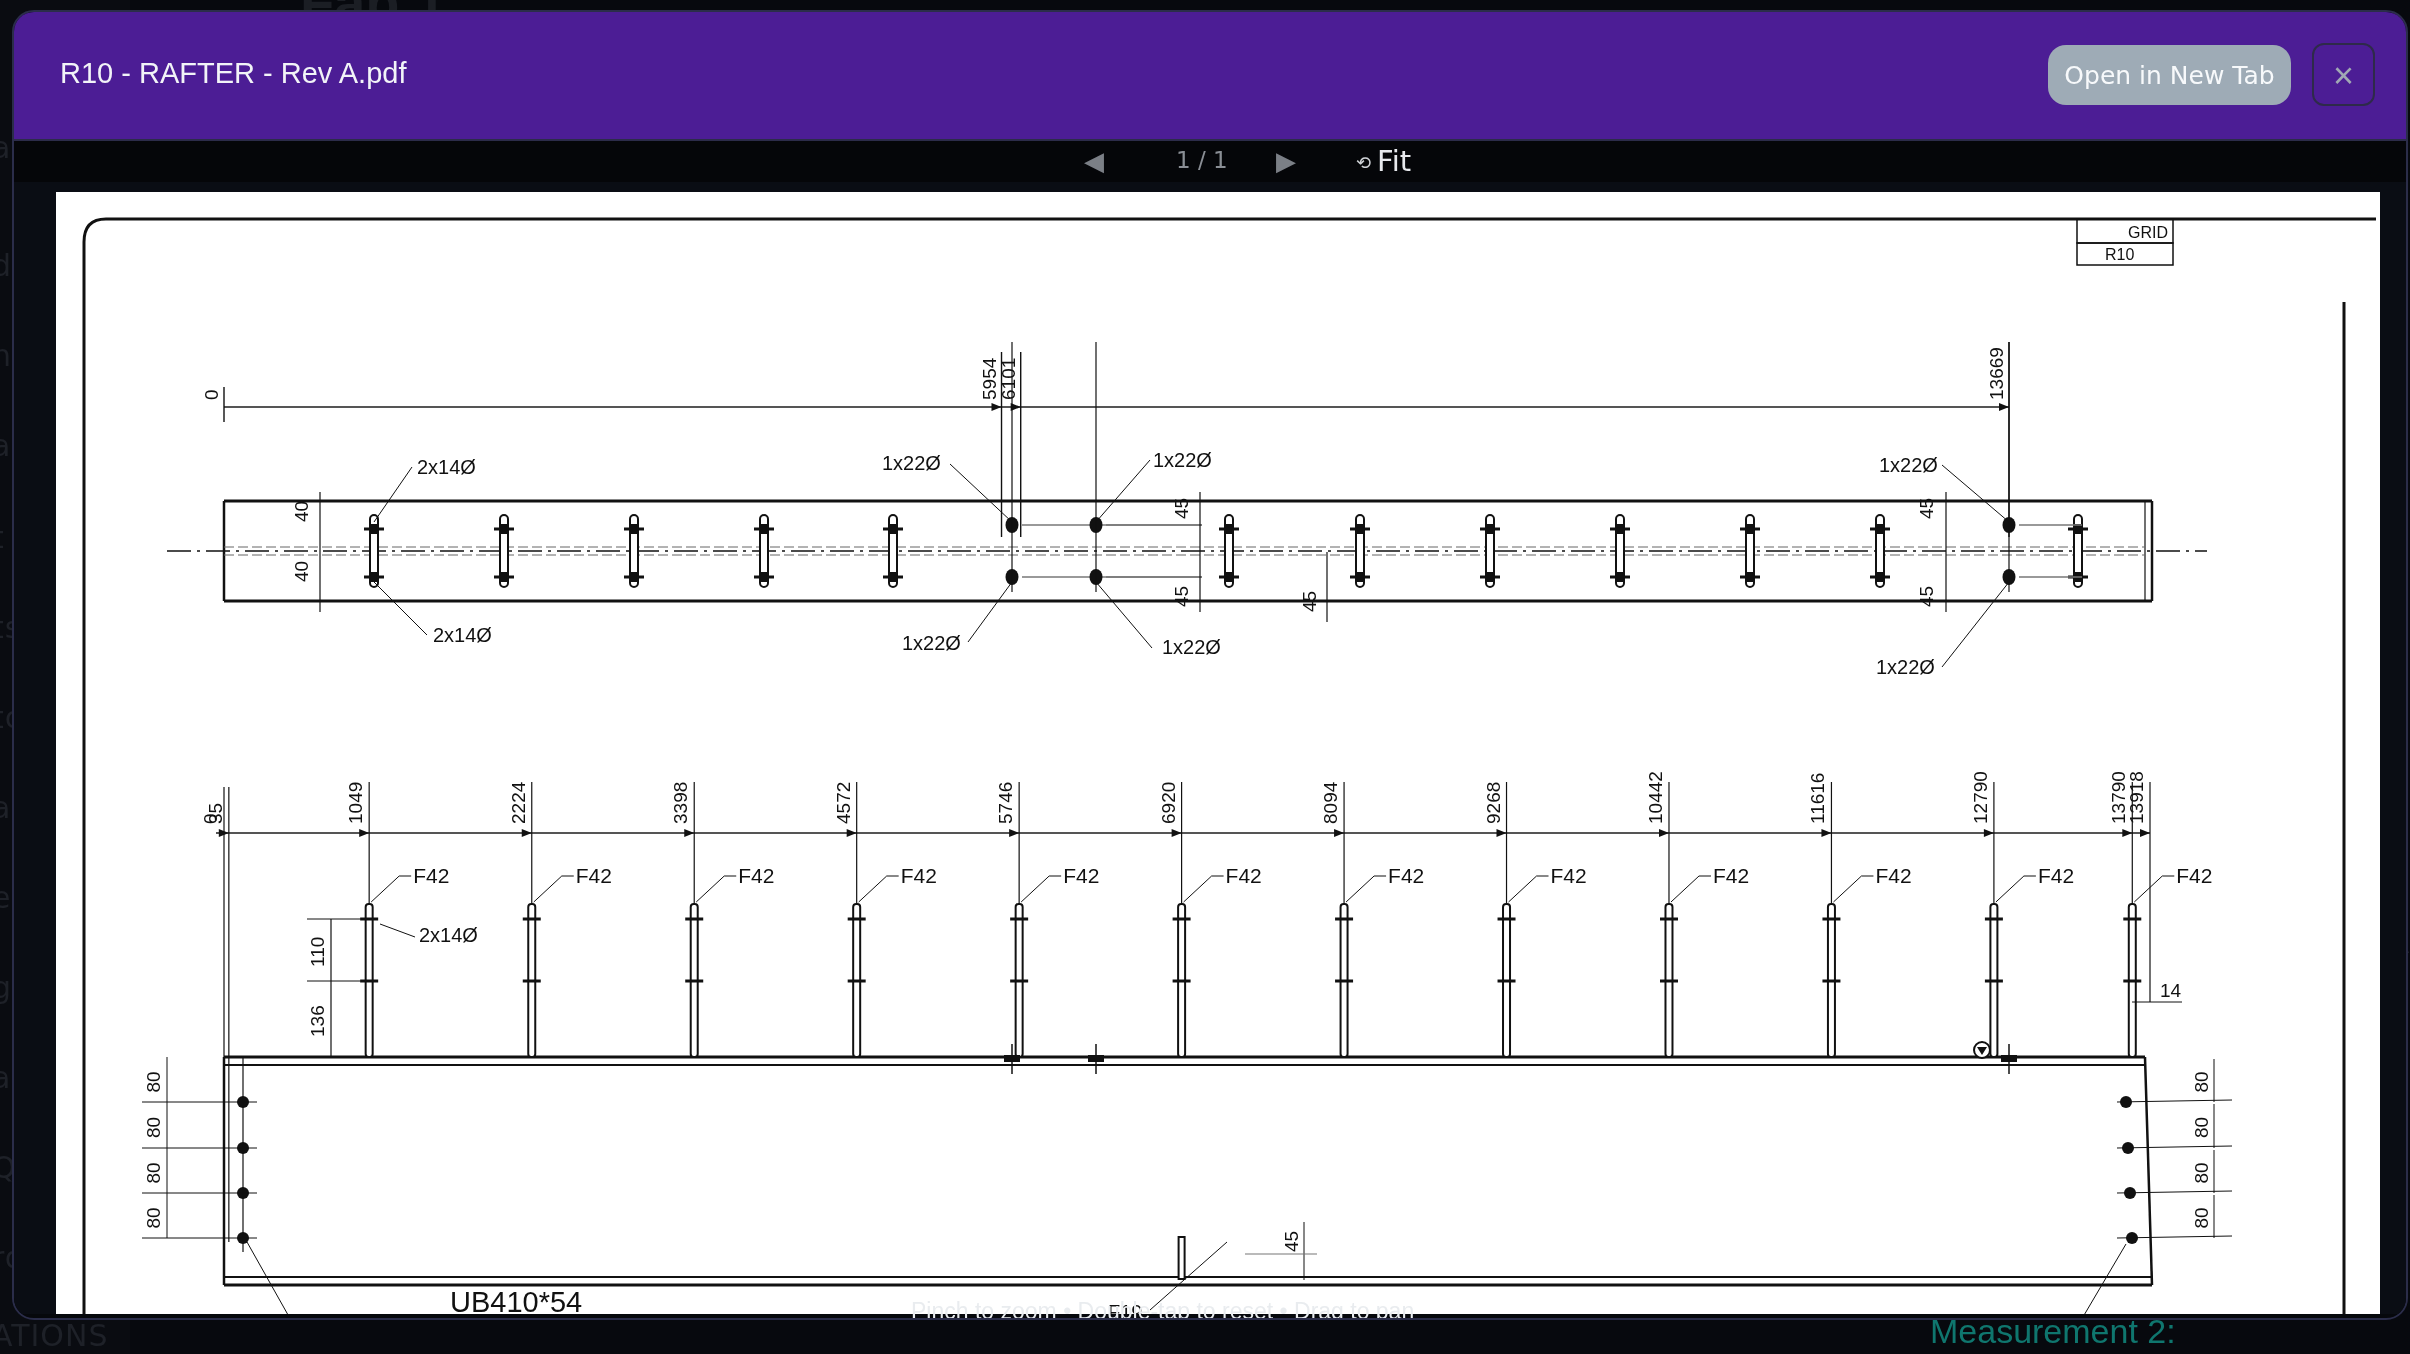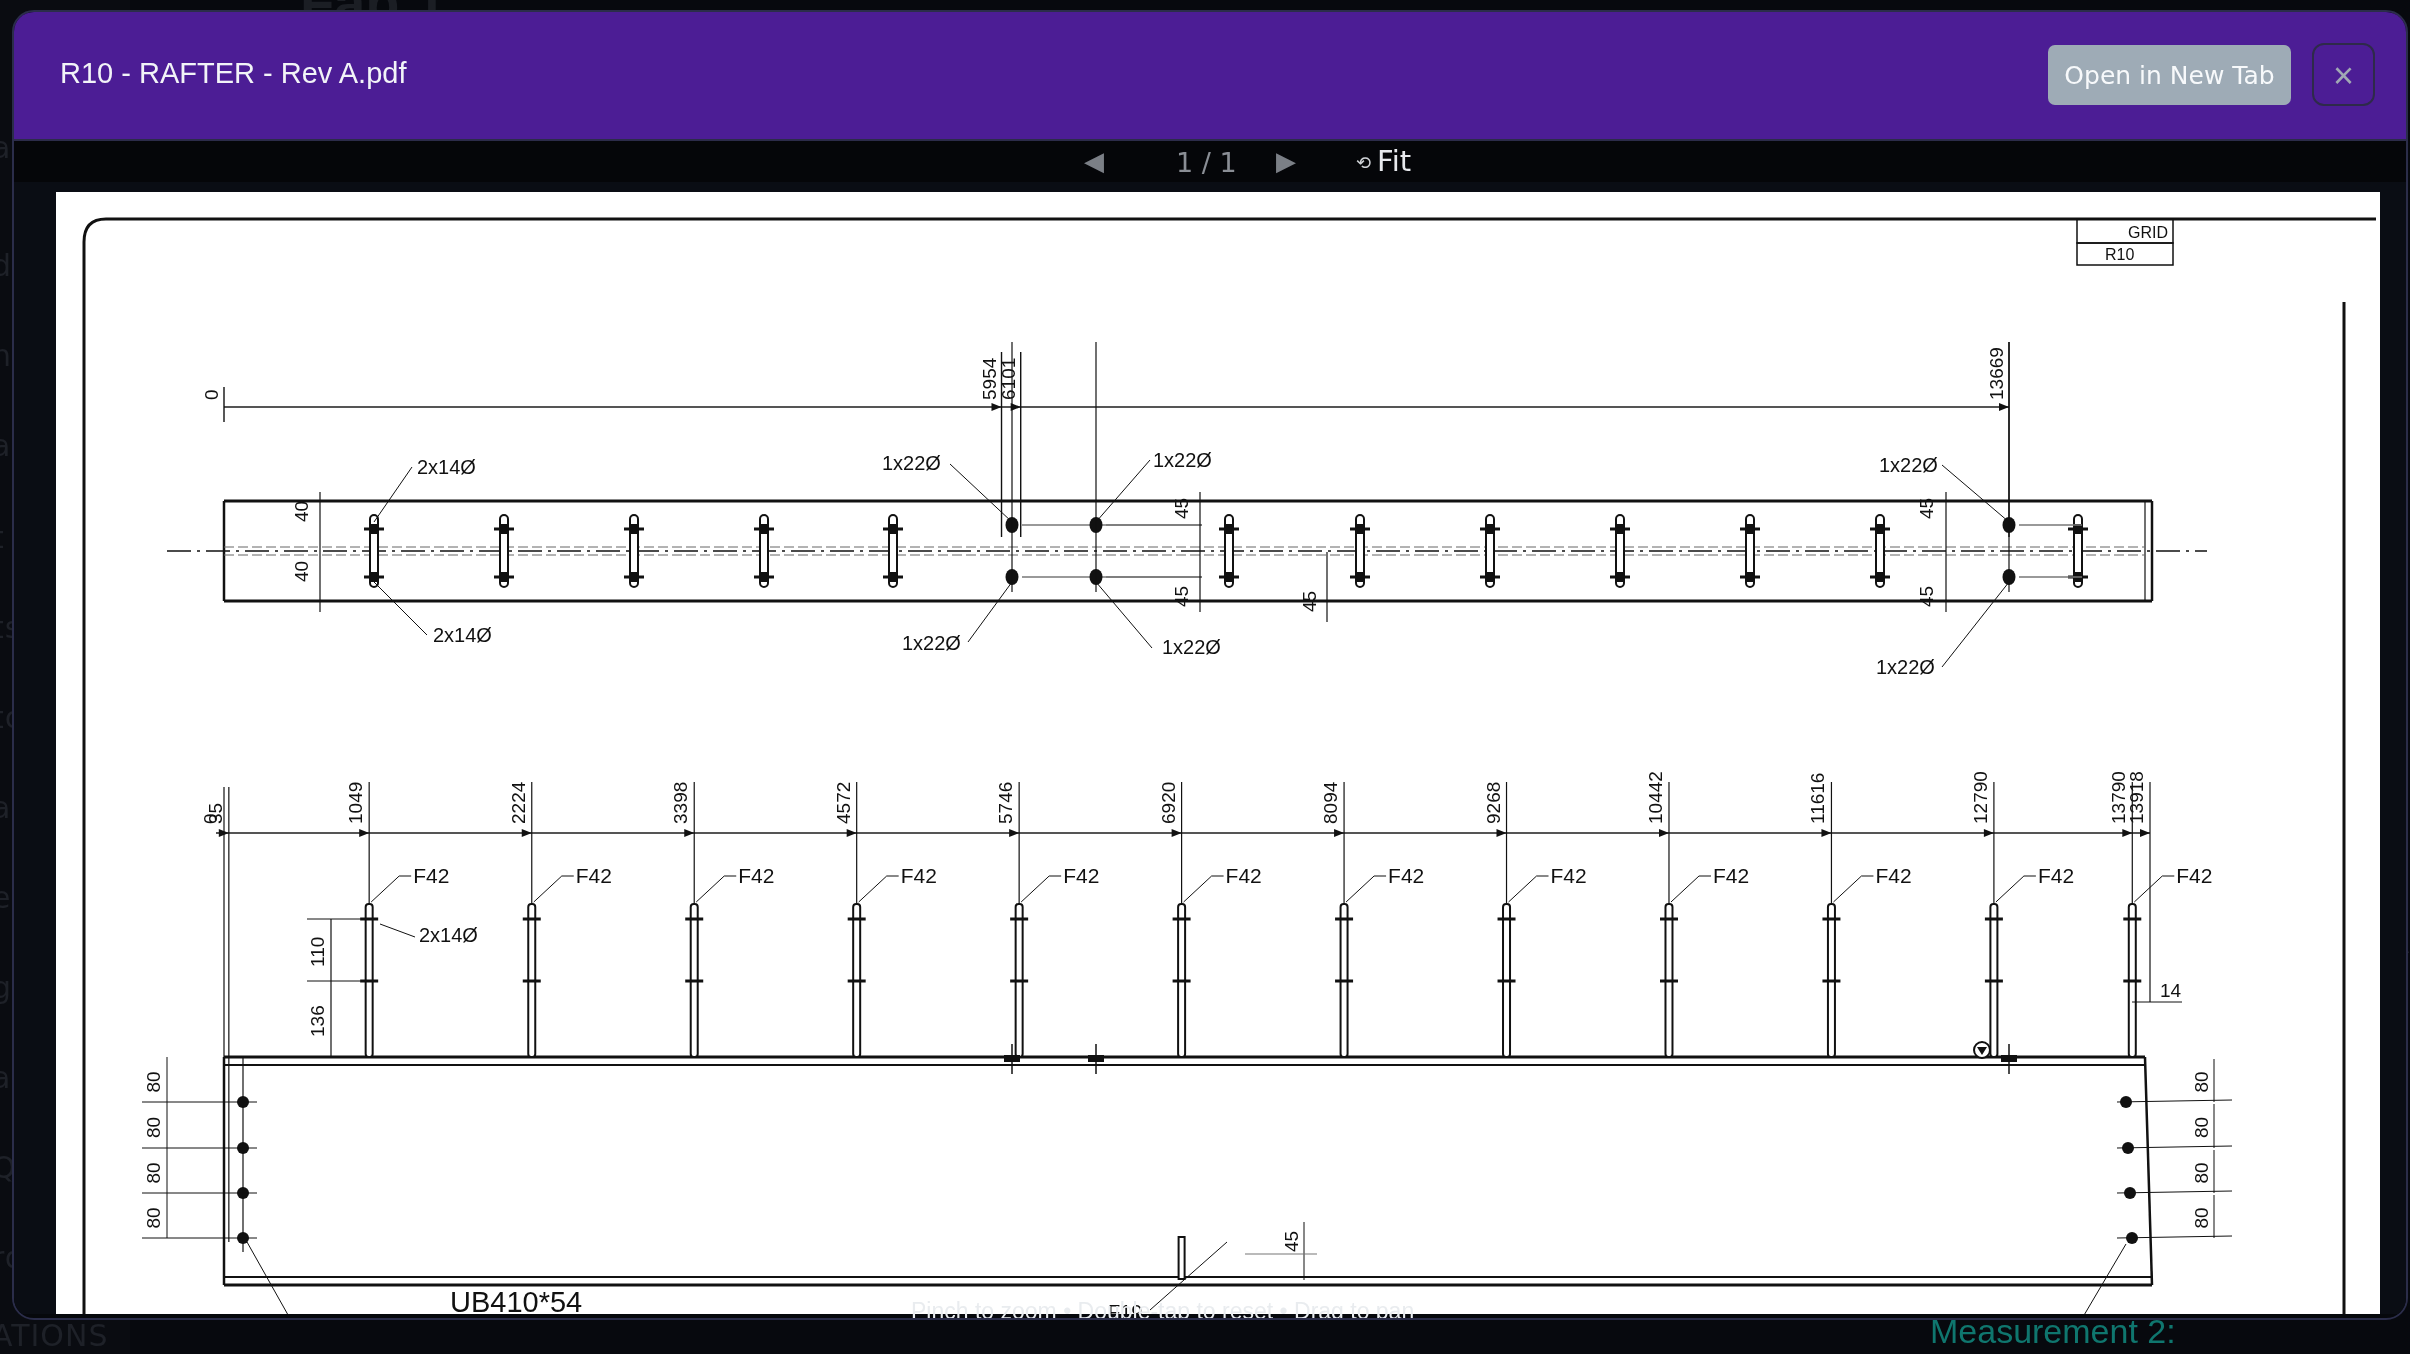--- a/index.html
+++ b/index.html
@@ -6,25 +6,25 @@
   body{width:2410px;height:1354px;background:#07090e;position:relative;overflow:hidden;font-family:"Liberation Sans",sans-serif;}
   .bg-sidebar{position:absolute;left:0;top:0;width:130px;height:1354px;background:#0a0c11;}
   .bg-item{position:absolute;left:-8px;font-size:30px;color:#1e2128;letter-spacing:1px;font-family:"DejaVu Sans",sans-serif;white-space:nowrap;}
   .bg-title{position:absolute;left:300px;top:-30px;font-size:56px;color:#1b1e24;font-weight:bold;}
   .bg-right{position:absolute;right:0;font-size:30px;color:#1e2128;white-space:nowrap;font-family:"DejaVu Sans",sans-serif;}
   .bg-bottom{position:absolute;top:1336px;font-size:26px;color:#0f766e;white-space:nowrap;}
   .bg-badge{position:absolute;left:100px;top:148px;width:38px;height:38px;border-radius:50%;background:#0c1626;color:#1f2a3a;font-size:18px;text-align:center;line-height:38px;}
   .modal{position:absolute;left:12px;top:10px;width:2392px;height:1306px;background:#06080c;border:2px solid #2b2d4a;border-radius:22px;overflow:hidden;}
   .modal-header{position:absolute;left:0;top:0;right:0;height:127px;background:#4c1d95;border-bottom:2px solid #2c2c4a;}
   .modal-title{position:absolute;left:46px;top:45px;font-size:29px;color:#f2f4f8;font-family:"Liberation Sans",sans-serif;}
-  .open-btn{position:absolute;left:2034px;top:33px;width:243px;height:60px;border-radius:7px;background:#9eabb6;color:#f7f9fb;font-size:25px;border:none;text-align:center;line-height:60px;font-family:"DejaVu Sans",sans-serif;}
+  .open-btn{position:absolute;left:2034px;top:33px;width:243px;height:60px;border-radius:18px;background:#9eabb6;color:#f7f9fb;font-size:25px;border:none;text-align:center;line-height:60px;font-family:"DejaVu Sans",sans-serif;}
   .close-btn{position:absolute;left:2298px;top:31px;width:63px;height:63px;border-radius:12px;border:2px solid #2e2a4a;background:transparent;color:#a0a8b4;font-size:36px;text-align:center;line-height:60px;}
   .toolbar{position:absolute;left:0;top:129px;right:0;height:41px;background:#050609;}
   .tb-prev{position:absolute;left:1070px;top:5px;color:#7b7f86;font-size:26px;}
-  .tb-page{position:absolute;left:1162px;top:6px;color:#8a8e95;font-size:27px;font-family:"DejaVu Sans",sans-serif;}
+  .tb-page{position:absolute;left:1162px;top:6px;color:#8a8e95;font-size:23px;font-family:"DejaVu Sans",sans-serif;}
   .tb-next{position:absolute;left:1262px;top:5px;color:#7b7f86;font-size:26px;}
   .tb-fit{position:absolute;left:1342px;top:3px;color:#e8eaee;font-size:29px;font-family:"DejaVu Sans",sans-serif;}
   .tb-fit .ic{font-size:18px;color:#cfd2d6;margin-right:6px;vertical-align:2px;}
   .viewer{position:absolute;left:0;top:170px;right:0;height:1132px;background:#0a0d14;overflow:hidden;}
   .page{position:absolute;left:42px;top:10px;width:2324px;height:1276px;background:#ffffff;overflow:hidden;}
   .hint-text{position:absolute;left:955px;top:1296px;font-size:23px;color:#e9ecef;font-family:"Liberation Sans",sans-serif;white-space:nowrap;}
   svg text{font-family:"Liberation Sans",sans-serif;}
 </style>
 </head>
 <body>

